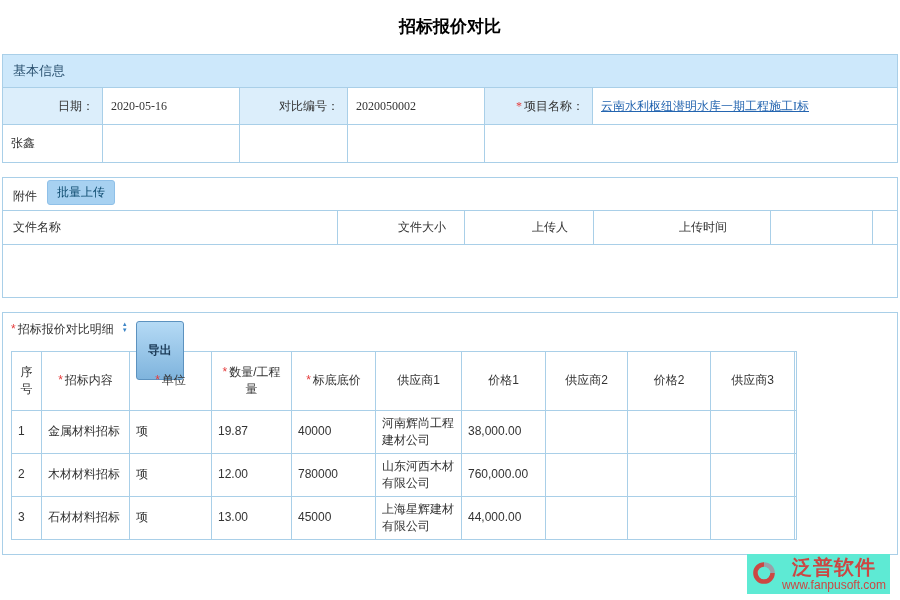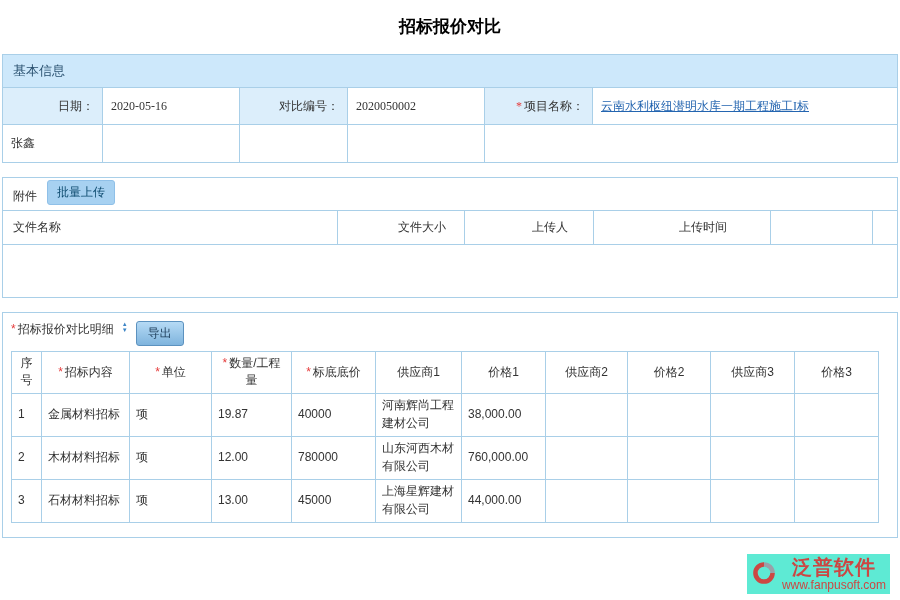--- a/index.html
+++ b/index.html
@@ -57,24 +57,25 @@
     justify-content:center;background:#fff;
   }
   .ac.first{justify-content:flex-start;padding-left:10px;}
   .ac:last-child{border-right:none;}
   .attach-empty{height:52px;background:#fff;}
   
   .detail-title-row{display:flex;align-items:flex-start;gap:8px;padding:8px 8px 7px;height:38px;}
   .sort-icon{display:inline-flex;flex-direction:column;line-height:6px;font-size:6px;color:#3d85c6;cursor:pointer;}
   .btn-export{
     background:linear-gradient(#b5daf5,#7fb4dd);border:1px solid #5c92bf;border-radius:3px;
-    color:#1b3a57;padding:3px 11px;font-size:12px;cursor:pointer;
+    color:#1b3a57;padding:20px 11px;font-size:12px;cursor:pointer;
     font-family:"Liberation Sans","DejaVu Sans",sans-serif;
-  }
-  table.detail{border-collapse:collapse;table-layout:fixed;width:868px;margin:0 8px 14px;}
+    font-weight:bold;
+  }
+  table.detail{border-collapse:collapse;table-layout:fixed;width:786px;margin:0 8px 14px;}
   table.detail th,table.detail td{
     border:1px solid var(--bd);font-weight:normal;font-size:12px;
     padding:3px 6px;vertical-align:middle;background:#fff;line-height:1.45;
     overflow:hidden;
   }
   table.detail th{text-align:center;height:35px;}
   table.detail td{height:43px;text-align:left;}
   td.c{text-align:center;}
   td.r{text-align:right;padding-right:16px;}
   

